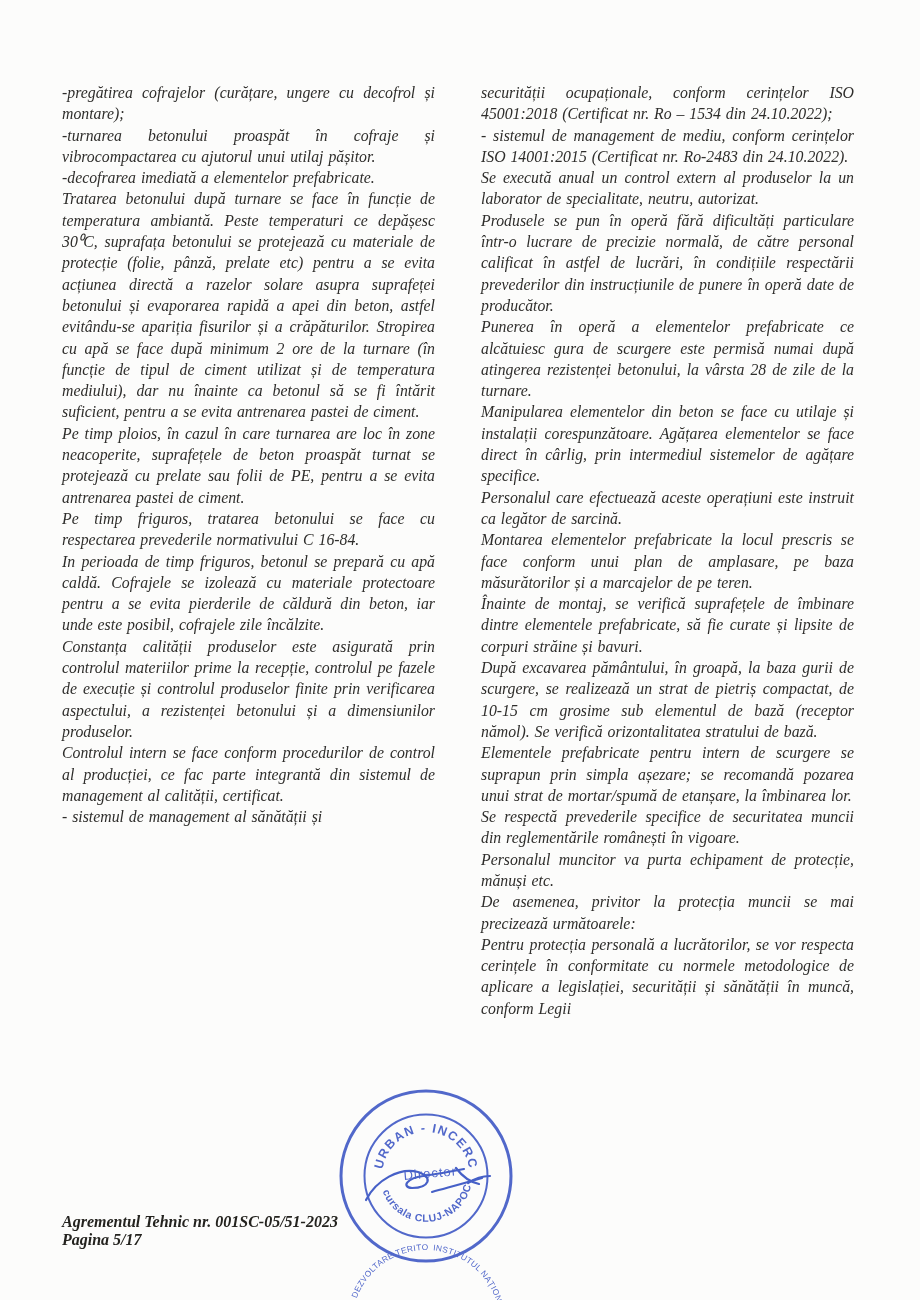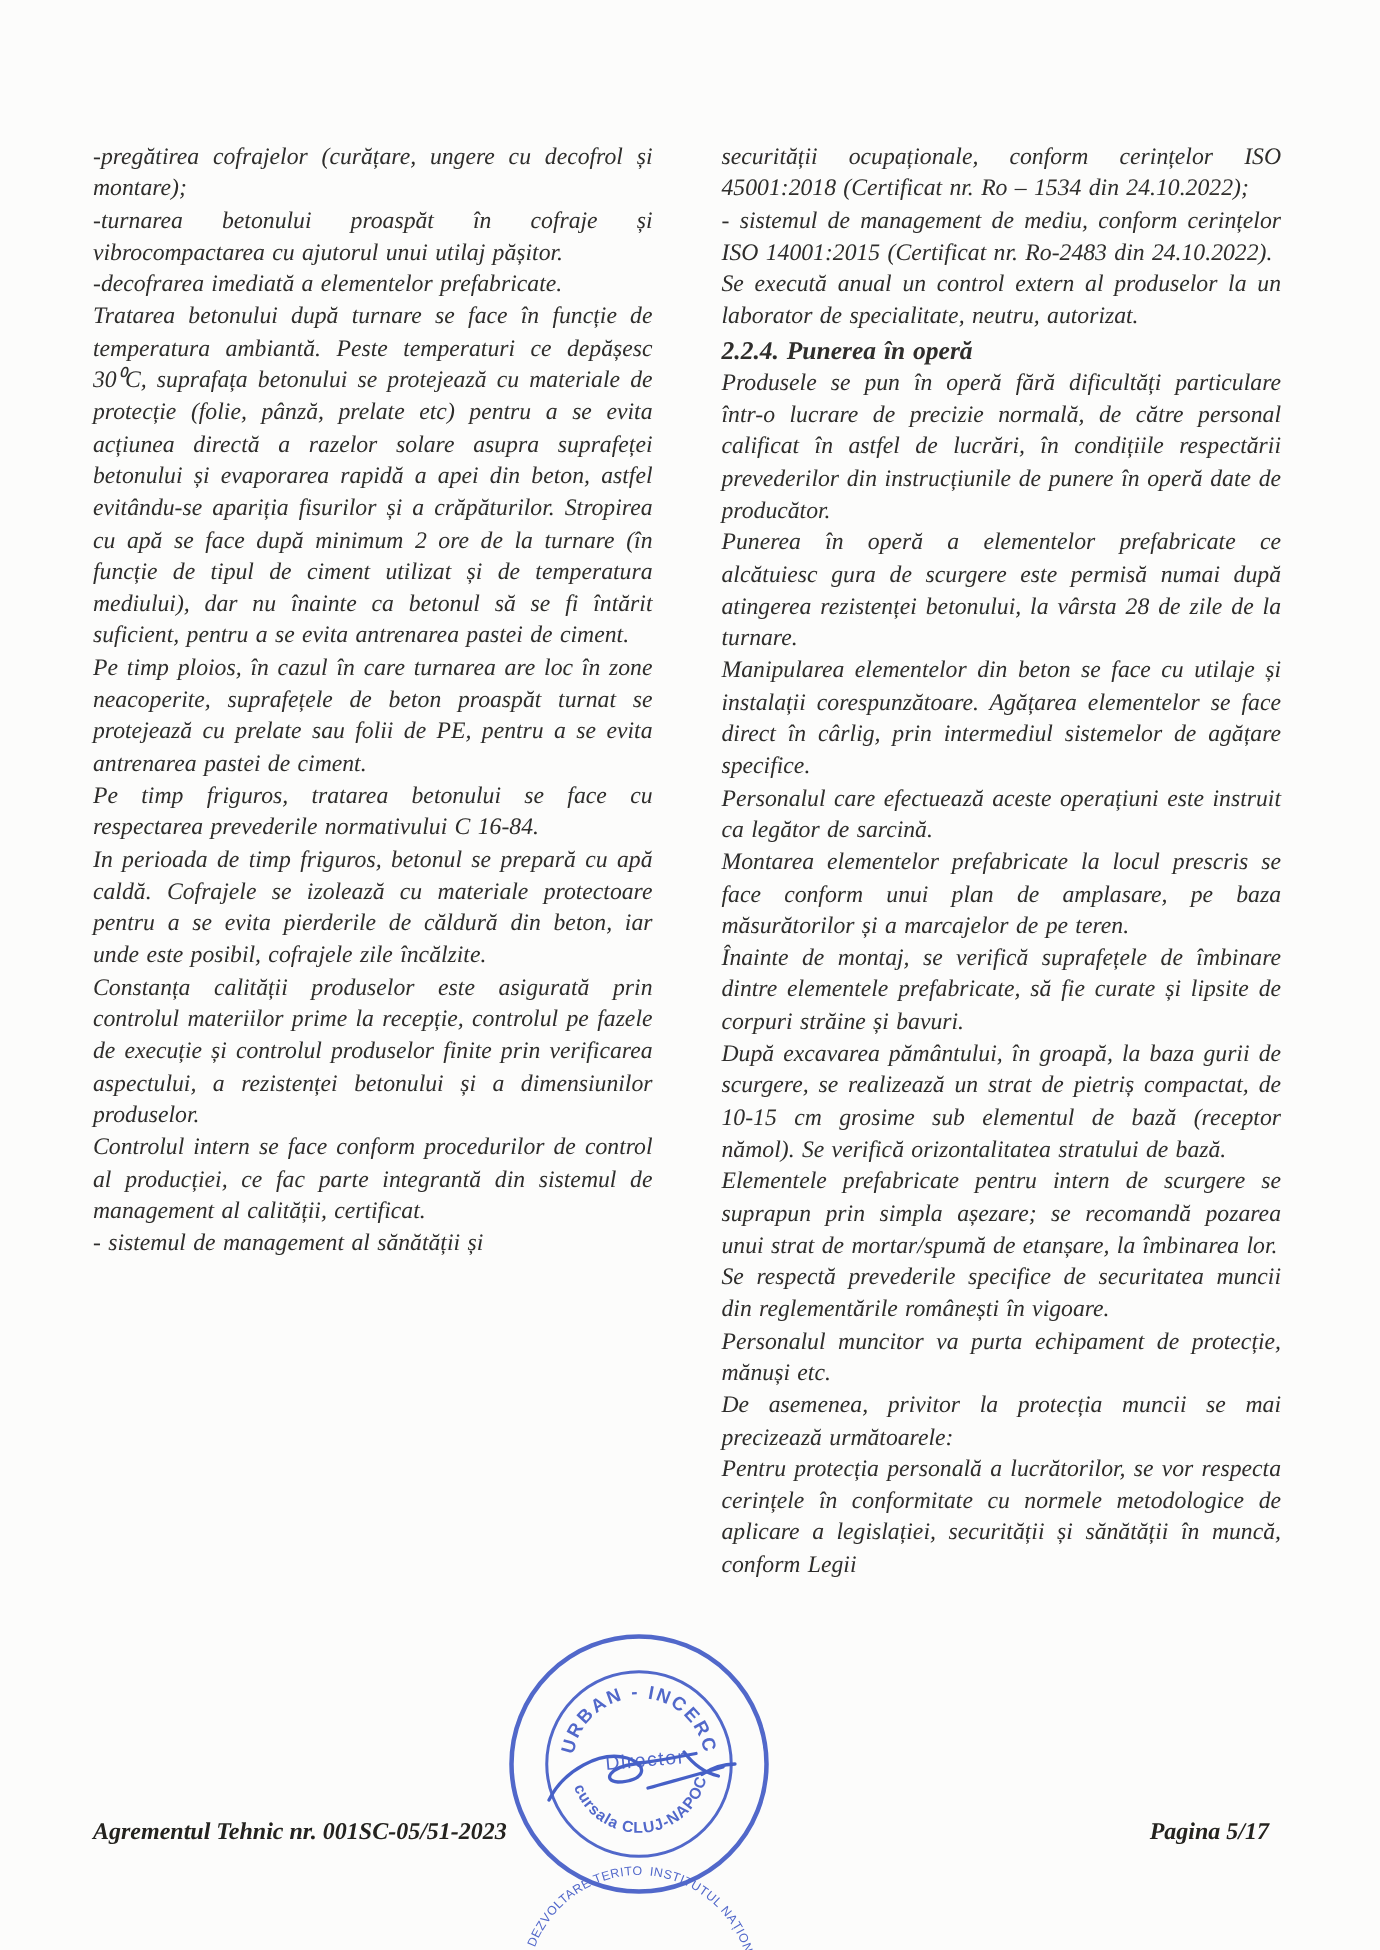--- a/index.html
+++ b/index.html
@@ -9,21 +9,21 @@
     font-family:"Liberation Serif", serif;
   }
   .page{
     position:relative;
     width:920px;height:1300px;
     background:#fcfcfb;
     overflow:hidden;
   }
   .content{
     position:absolute;
-    top:94px;left:62px;right:66px;
+    top:82px;left:62px;right:66px;
     display:flex;
     gap:46px;
     color:#2e2d2b;
   }
   .col{
     flex:1 1 0;
     min-width:0;
     font-style:italic;
     font-size:15.8px;
     line-height:21.3px;
@@ -41,20 +41,21 @@
   }
   .footer{
     position:absolute;
     top:1213px;left:62px;right:74px;
     display:flex;
     justify-content:space-between;
     font-style:italic;
     font-weight:bold;
     font-size:16px;
     color:#24231f;
+    flex-direction:column;
   }
   .stamp{
     position:absolute;
     left:316px;top:1064px;
     mix-blend-mode:multiply;
     opacity:0.9;
     pointer-events:none;
   }
   .stamp text{
     font-family:"Liberation Sans", sans-serif;
@@ -77,21 +78,20 @@
       <p>In perioada de timp friguros, betonul se prepară cu apă caldă. Cofrajele se izolează cu materiale protectoare pentru a se evita pierderile de căldură din beton, iar unde este posibil, cofrajele zile încălzite.</p>
       <p>Constanța calității produselor este asigurată prin controlul materiilor prime la recepție, controlul pe fazele de execuție și controlul produselor finite prin verificarea aspectului, a rezistenței betonului și a dimensiunilor produselor.</p>
       <p>Controlul intern se face conform procedurilor de control al producției, ce fac parte integrantă din sistemul de management al calității, certificat.</p>
       <p>- sistemul de management al sănătății și</p>
     </div>
 
     <div class="col">
       <p>securității ocupaționale, conform cerințelor ISO 45001:2018 (Certificat nr. Ro – 1534 din 24.10.2022);</p>
       <p>- sistemul de management de mediu, conform cerințelor ISO 14001:2015 (Certificat nr. Ro-2483 din 24.10.2022).</p>
       <p>Se execută anual un control extern al produselor la un laborator de specialitate, neutru, autorizat.</p>
-      <p class="heading">2.2.4. Punerea în operă</p>
       <p>Produsele se pun în operă fără dificultăți particulare într-o lucrare de precizie normală, de către personal calificat în astfel de lucrări, în condițiile respectării prevederilor din instrucțiunile de punere în operă date de producător.</p>
       <p>Punerea în operă a elementelor prefabricate ce alcătuiesc gura de scurgere este permisă numai după atingerea rezistenței betonului, la vârsta 28 de zile de la turnare.</p>
       <p>Manipularea elementelor din beton se face cu utilaje și instalații corespunzătoare. Agățarea elementelor se face direct în cârlig, prin intermediul sistemelor de agățare specifice.</p>
       <p>Personalul care efectuează aceste operațiuni este instruit ca legător de sarcină.</p>
       <p>Montarea elementelor prefabricate la locul prescris se face conform unui plan de amplasare, pe baza măsurătorilor și a marcajelor de pe teren.</p>
       <p>Înainte de montaj, se verifică suprafețele de îmbinare dintre elementele prefabricate, să fie curate și lipsite de corpuri străine și bavuri.</p>
       <p>După excavarea pământului, în groapă, la baza gurii de scurgere, se realizează un strat de pietriș compactat, de 10-15 cm grosime sub elementul de bază (receptor nămol). Se verifică orizontalitatea stratului de bază.</p>
       <p>Elementele prefabricate pentru intern de scurgere se suprapun prin simpla așezare; se recomandă pozarea unui strat de mortar/spumă de etanșare, la îmbinarea lor.</p>
       <p>Se respectă prevederile specifice de securitatea muncii din reglementările românești în vigoare.</p>
       <p>Personalul muncitor va purta echipament de protecție, mănuși etc.</p>

